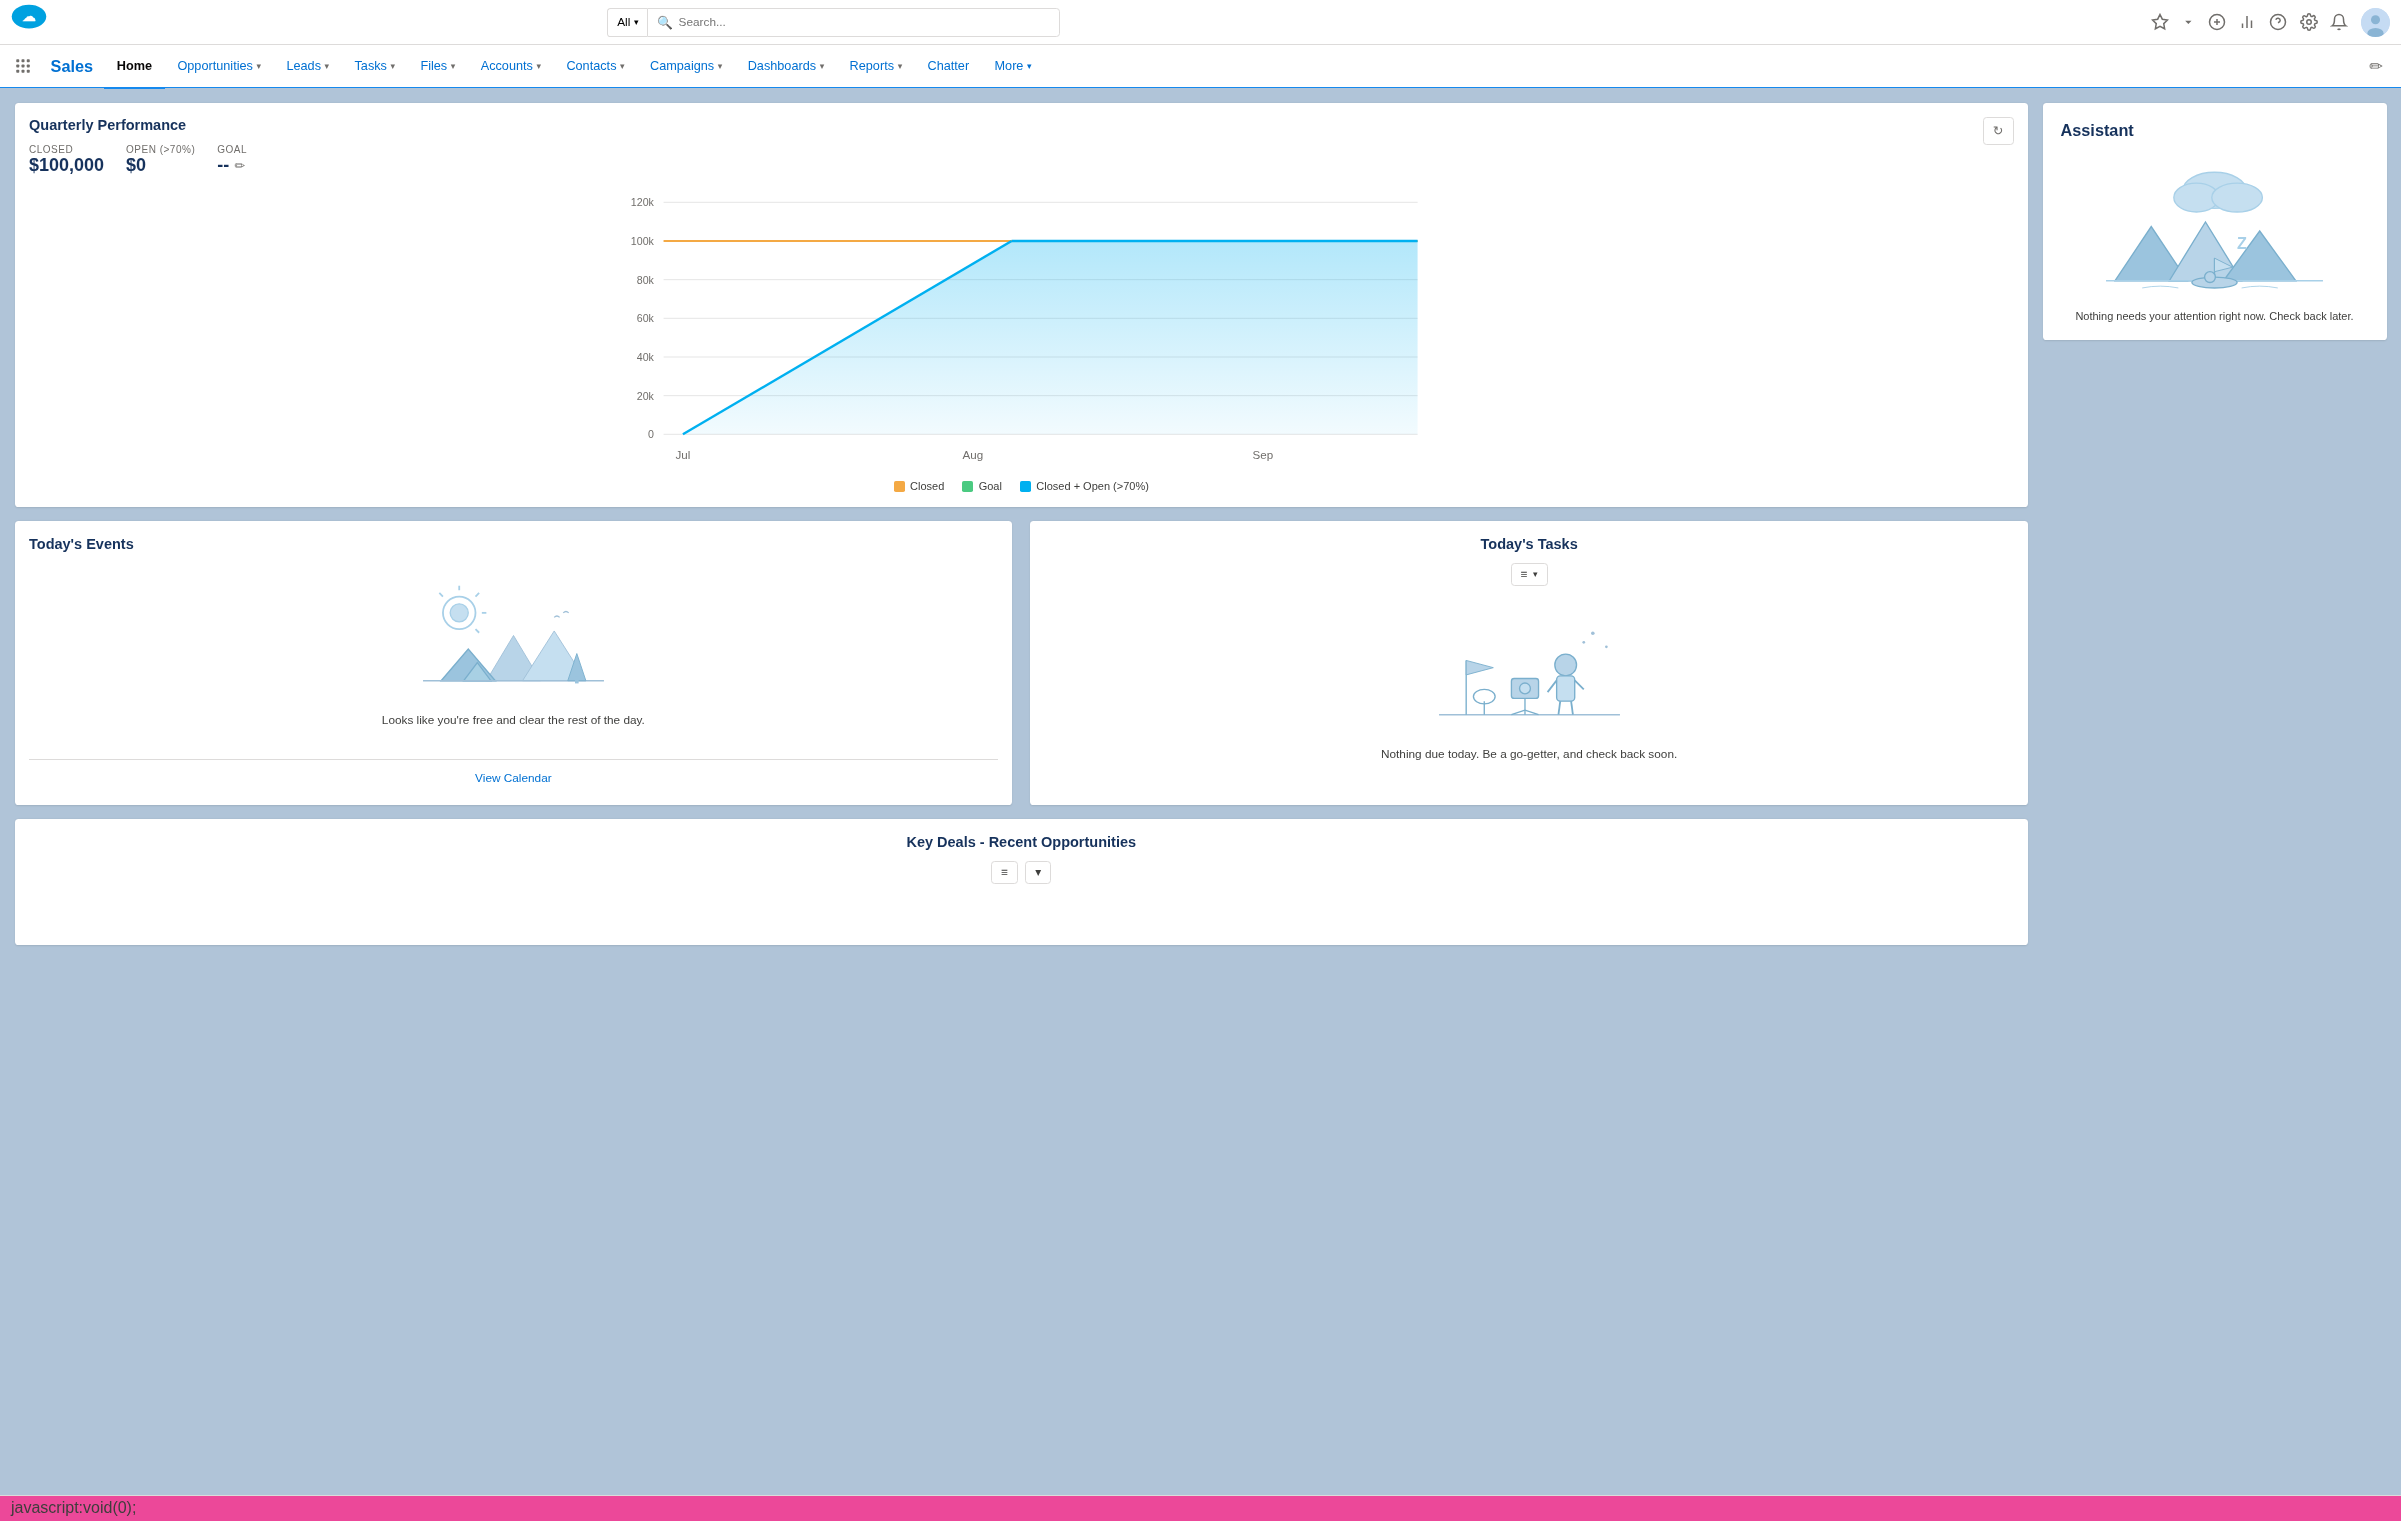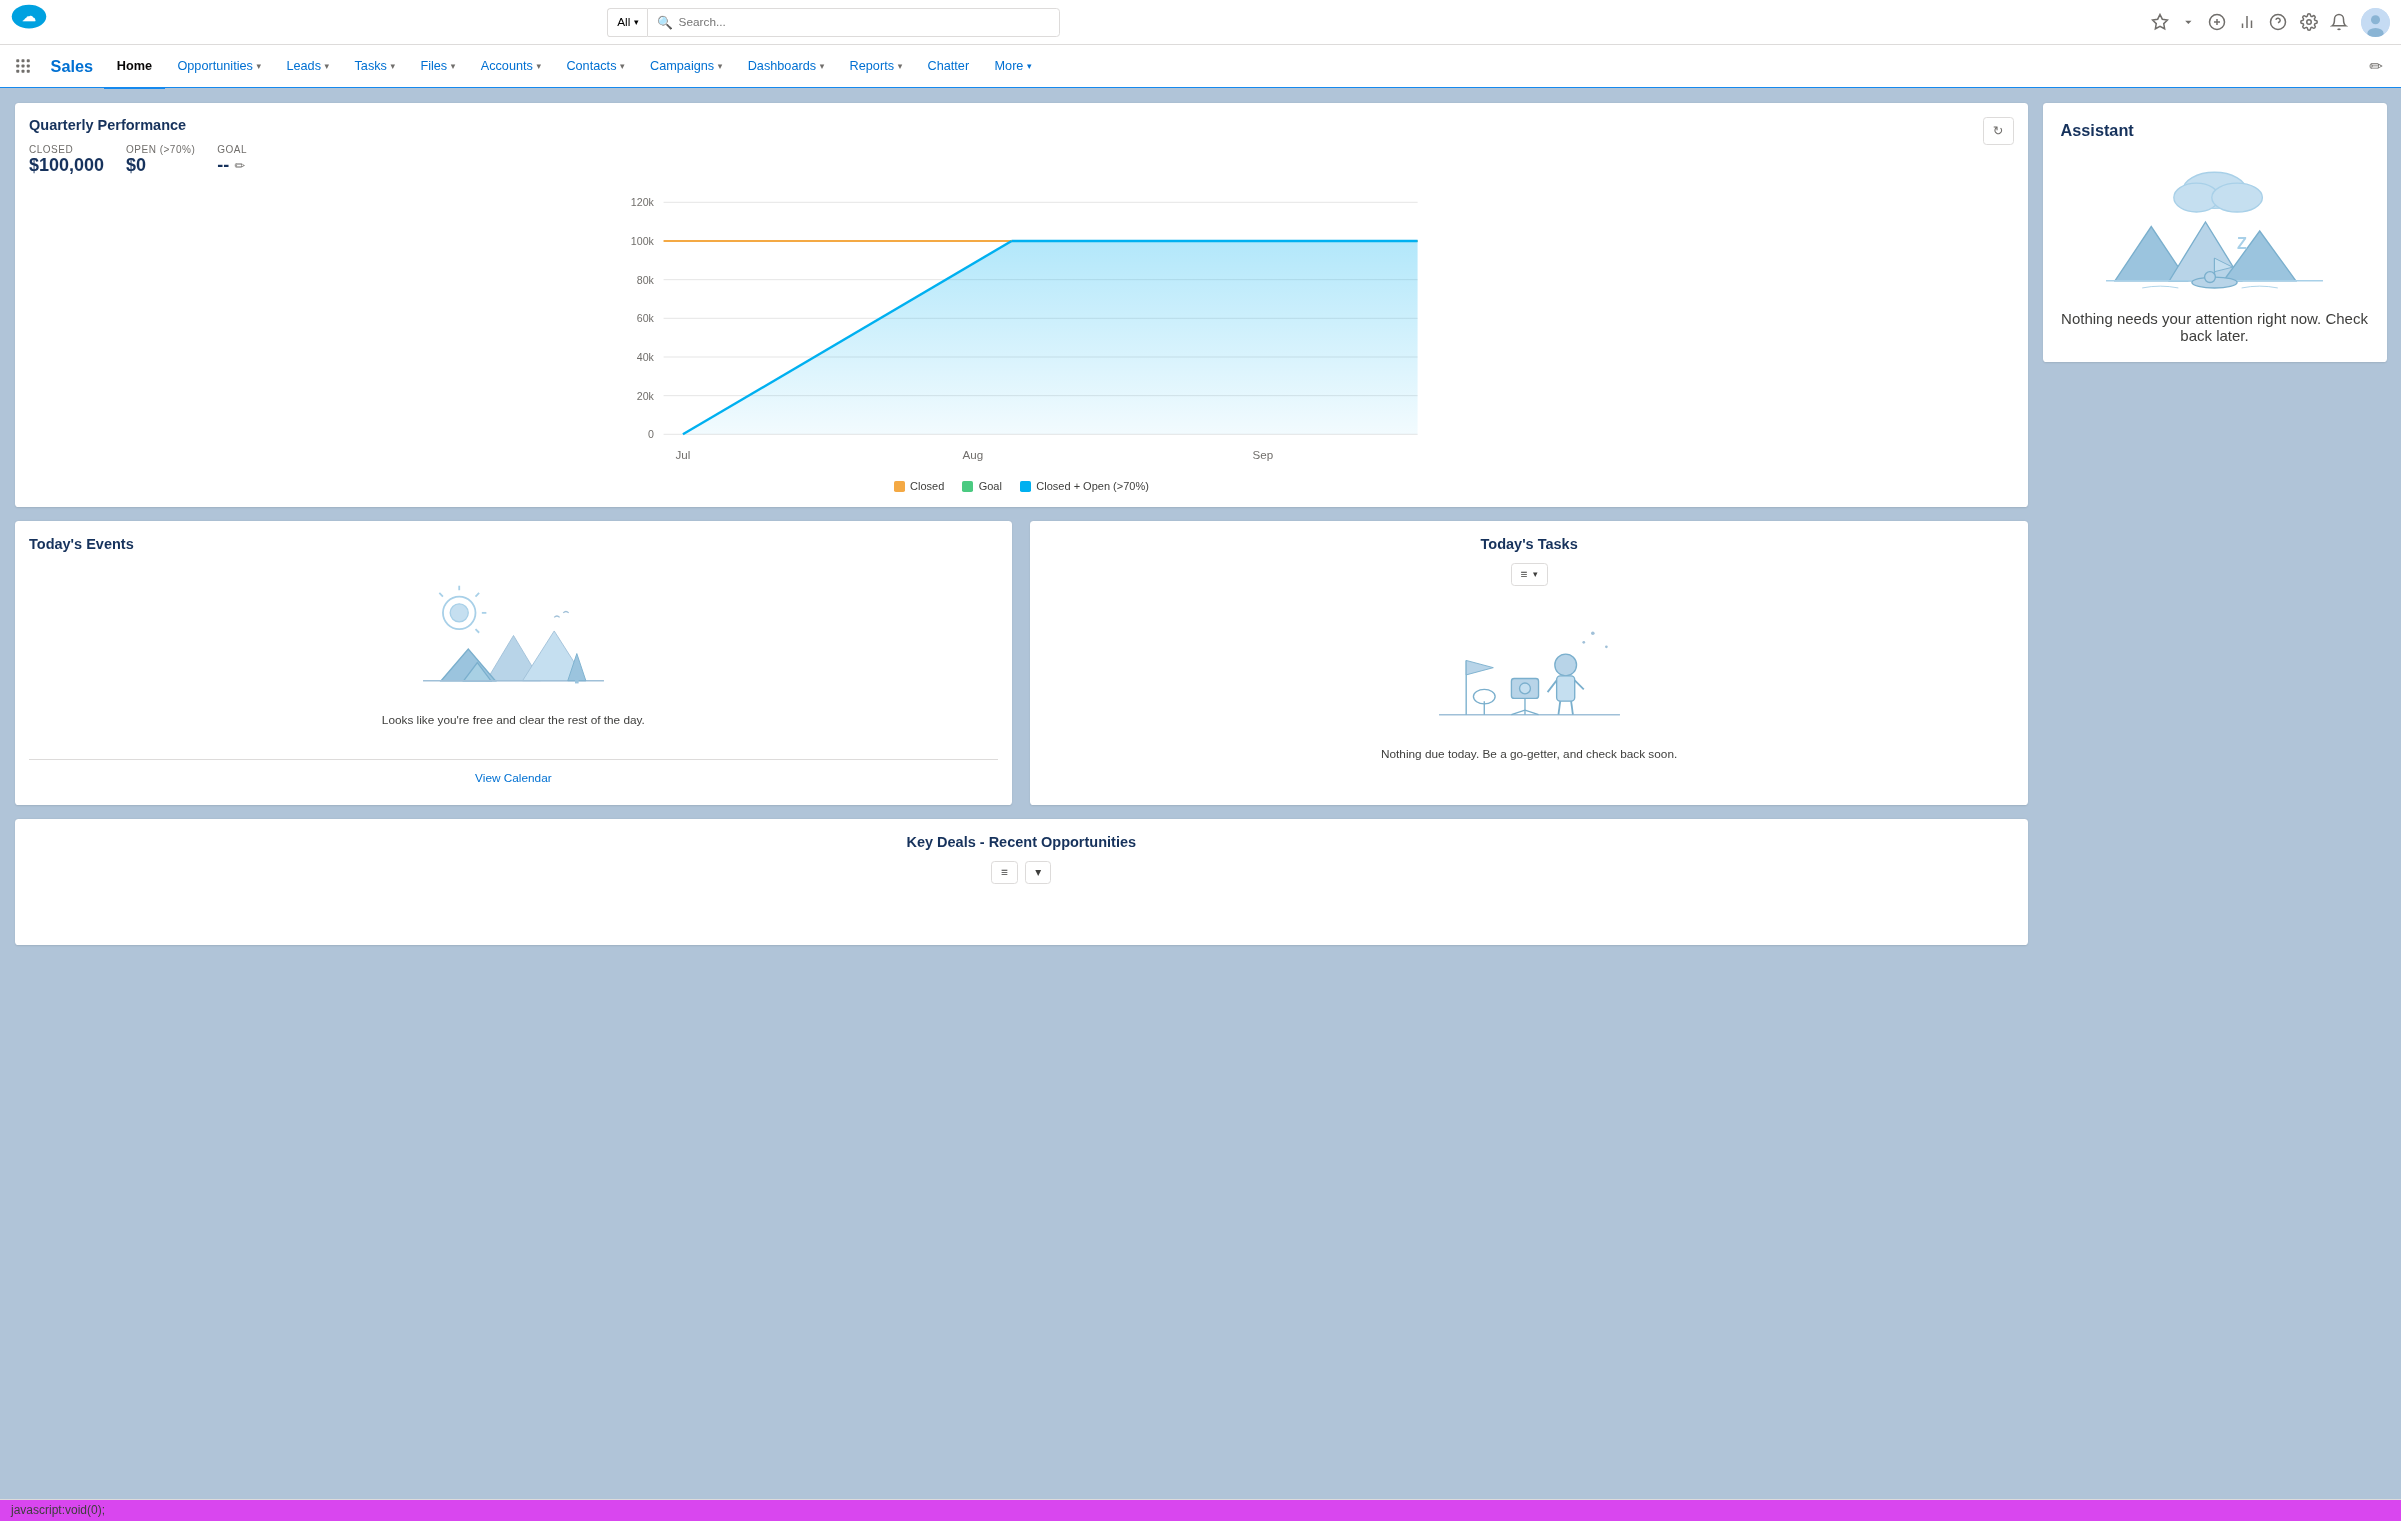--- a/index.html
+++ b/index.html
@@ -258,28 +258,28 @@
       background: #fff;
       gap: 5.4px;
       font-size: 11.8px;
       color: #3e3e3c;
     }
 
     
     .assistant-card { background: #fff; border-radius: 3.6px; box-shadow: 0 0.9px 1.8px rgba(0,0,0,0.1); padding: 18px; }
     .assistant-title { font-size: 16.3px; font-weight: 700; color: #16325c; margin-bottom: 14.5px; }
     .assistant-empty { display: flex; flex-direction: column; align-items: center; }
-    .assistant-text { font-size: 15px; color: #3e3e3c; text-align: center; margin-top: 11px; }
+    .assistant-text { font-size: 11px; color: #3e3e3c; text-align: center; margin-top: 11px; }
 
     
     .status-bar {
-      background: #d946ef;
+      background: #ec4899;
       border-top: 0.9px solid #dddbda;
       padding: 3.6px 11px;
-      font-size: 12px;
+      font-size: 16px;
       color: #3e3e3c;
       position: fixed;
       bottom: 0;
       left: 0;
       right: 0;
     }
   </style>
 </head>
 <body>
 

